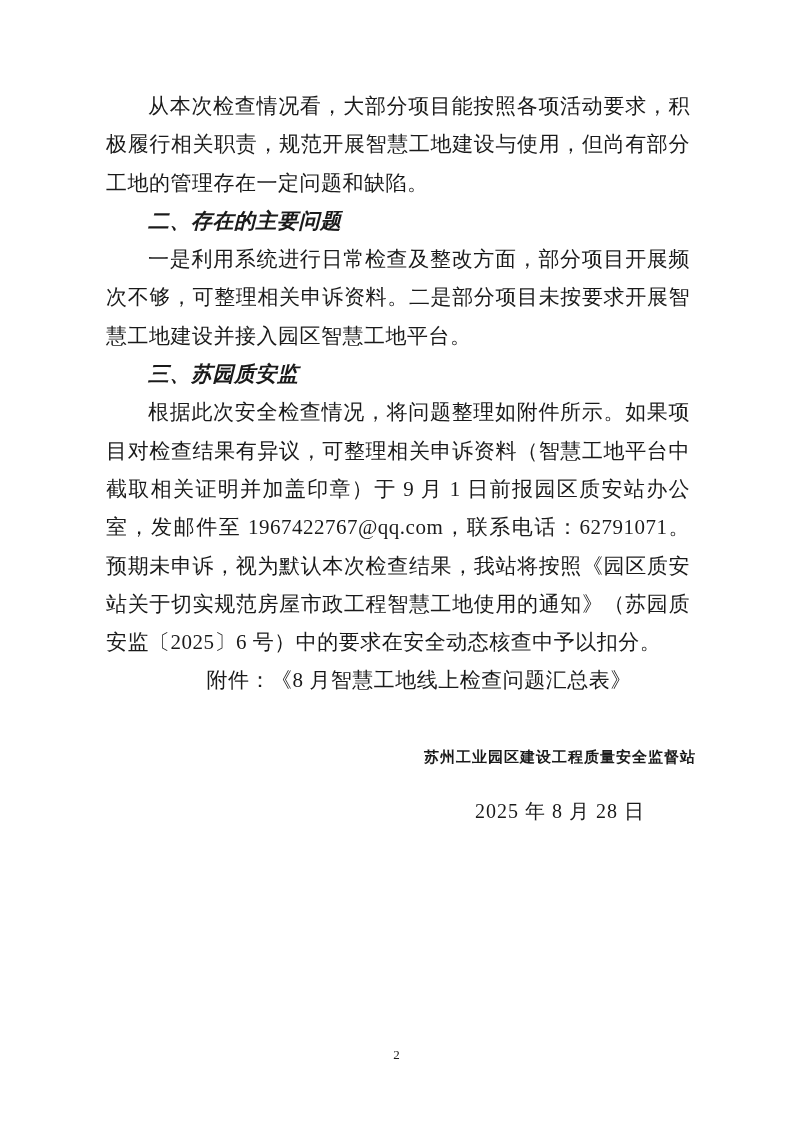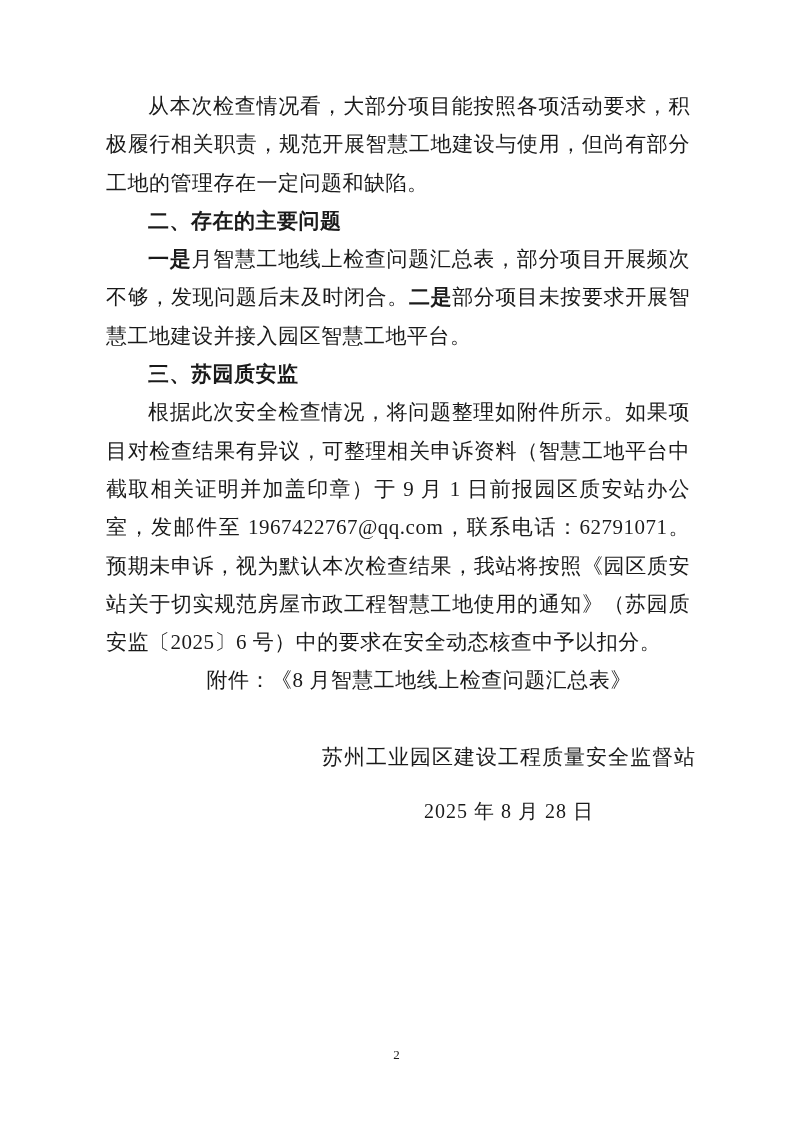--- a/index.html
+++ b/index.html
@@ -34,39 +34,41 @@
     text-indent: 2em;
   }
   .heading {
     margin: 0;
     font-family: "Liberation Sans", "DejaVu Sans", sans-serif;
     font-weight: bold;
     font-size: 21px;
     line-height: 38.3px;
     text-indent: 2em;
     letter-spacing: 0.5px;
+    font-style: italic;
   }
   .bold-run {
-    font-weight: bold;
+    font-weight: normal;
   }
   .attachment {
     text-align: center;
   }
   .signature-block {
     margin-top: 38px;
     margin-left: auto;
     margin-right: -6px;
     width: fit-content;
     text-align: center;
   }
   .signature-line {
     margin: 0;
-    font-size: 21px;
+    font-size: 15px;
     line-height: 38.3px;
     letter-spacing: 1px;
+    font-weight: bold;
   }
   .date-line {
     margin: 16px;
     font-size: 20px;
     line-height: 38.3px;
     letter-spacing: 1px;
   }
   .page-number {
     position: absolute;
     top: 1046px;
@@ -80,21 +82,21 @@
 </head>
 <body>
 
 <div class="page">
   <div class="content">
 
     <p class="body-para indent">从本次检查情况看，大部分项目能按照各项活动要求，积极履行相关职责，规范开展智慧工地建设与使用，但尚有部分工地的管理存在一定问题和缺陷。</p>
 
     <h2 class="heading">二、存在的主要问题</h2>
 
-    <p class="body-para indent"><span class="bold-run">一是</span><span>月智慧工地线上检查问题汇总表，部分项目开展频次不够，发现问题后未及时闭合。</span><span class="bold-run">二是</span><span>部分项目未按要求开展智慧工地建设并接入园区智慧工地平台。</span></p>
+    <p class="body-para indent"><span class="bold-run">一是</span><span>利用系统进行日常检查及整改方面，部分项目开展频次不够，可整理相关申诉资料。</span><span class="bold-run">二是</span><span>部分项目未按要求开展智慧工地建设并接入园区智慧工地平台。</span></p>
 
     <h2 class="heading">三、苏园质安监</h2>
 
     <p class="body-para indent">根据此次安全检查情况，将问题整理如附件所示。如果项目对检查结果有异议，可整理相关申诉资料（智慧工地平台中截取相关证明并加盖印章）于 9 月 1 日前报园区质安站办公室，发邮件至 1967422767@qq.com，联系电话：62791071。预期未申诉，视为默认本次检查结果，我站将按照《园区质安站关于切实规范房屋市政工程智慧工地使用的通知》（苏园质安监〔2025〕6 号）中的要求在安全动态核查中予以扣分。</p>
 
     <p class="body-para indent attachment">附件：《8 月智慧工地线上检查问题汇总表》</p>
 
     <div class="signature-block">
       <p class="signature-line">苏州工业园区建设工程质量安全监督站</p>
       <p class="date-line">2025 年 8 月 28 日</p>

